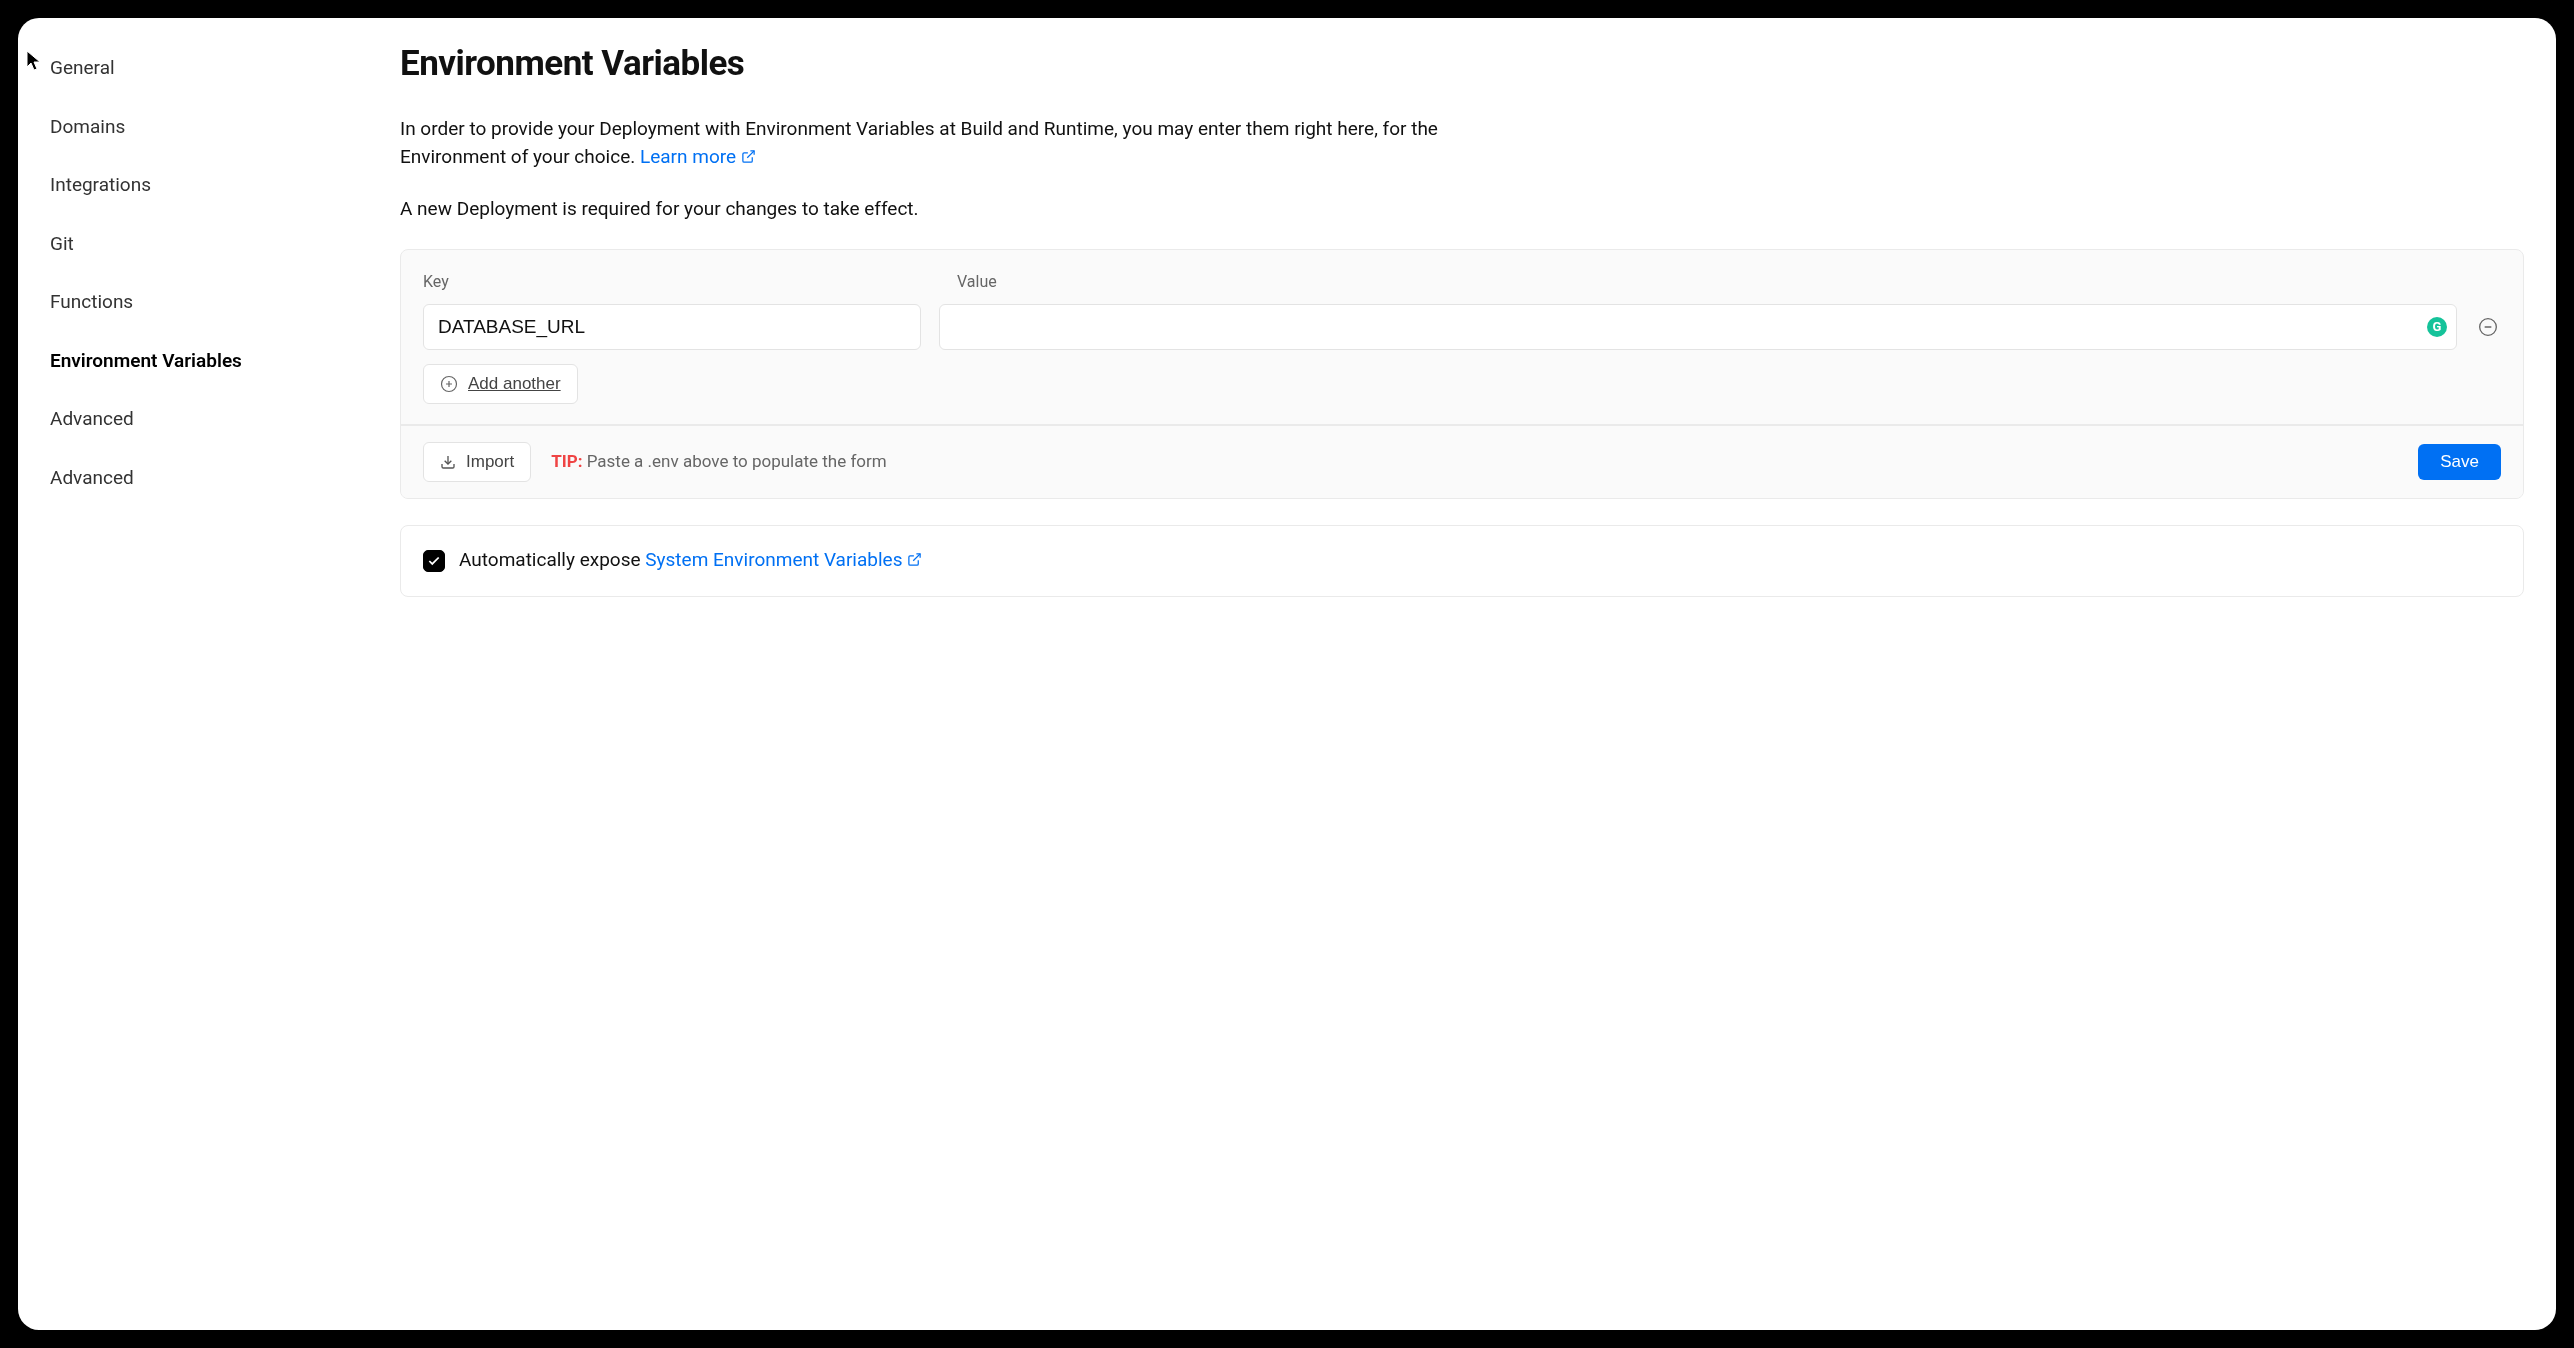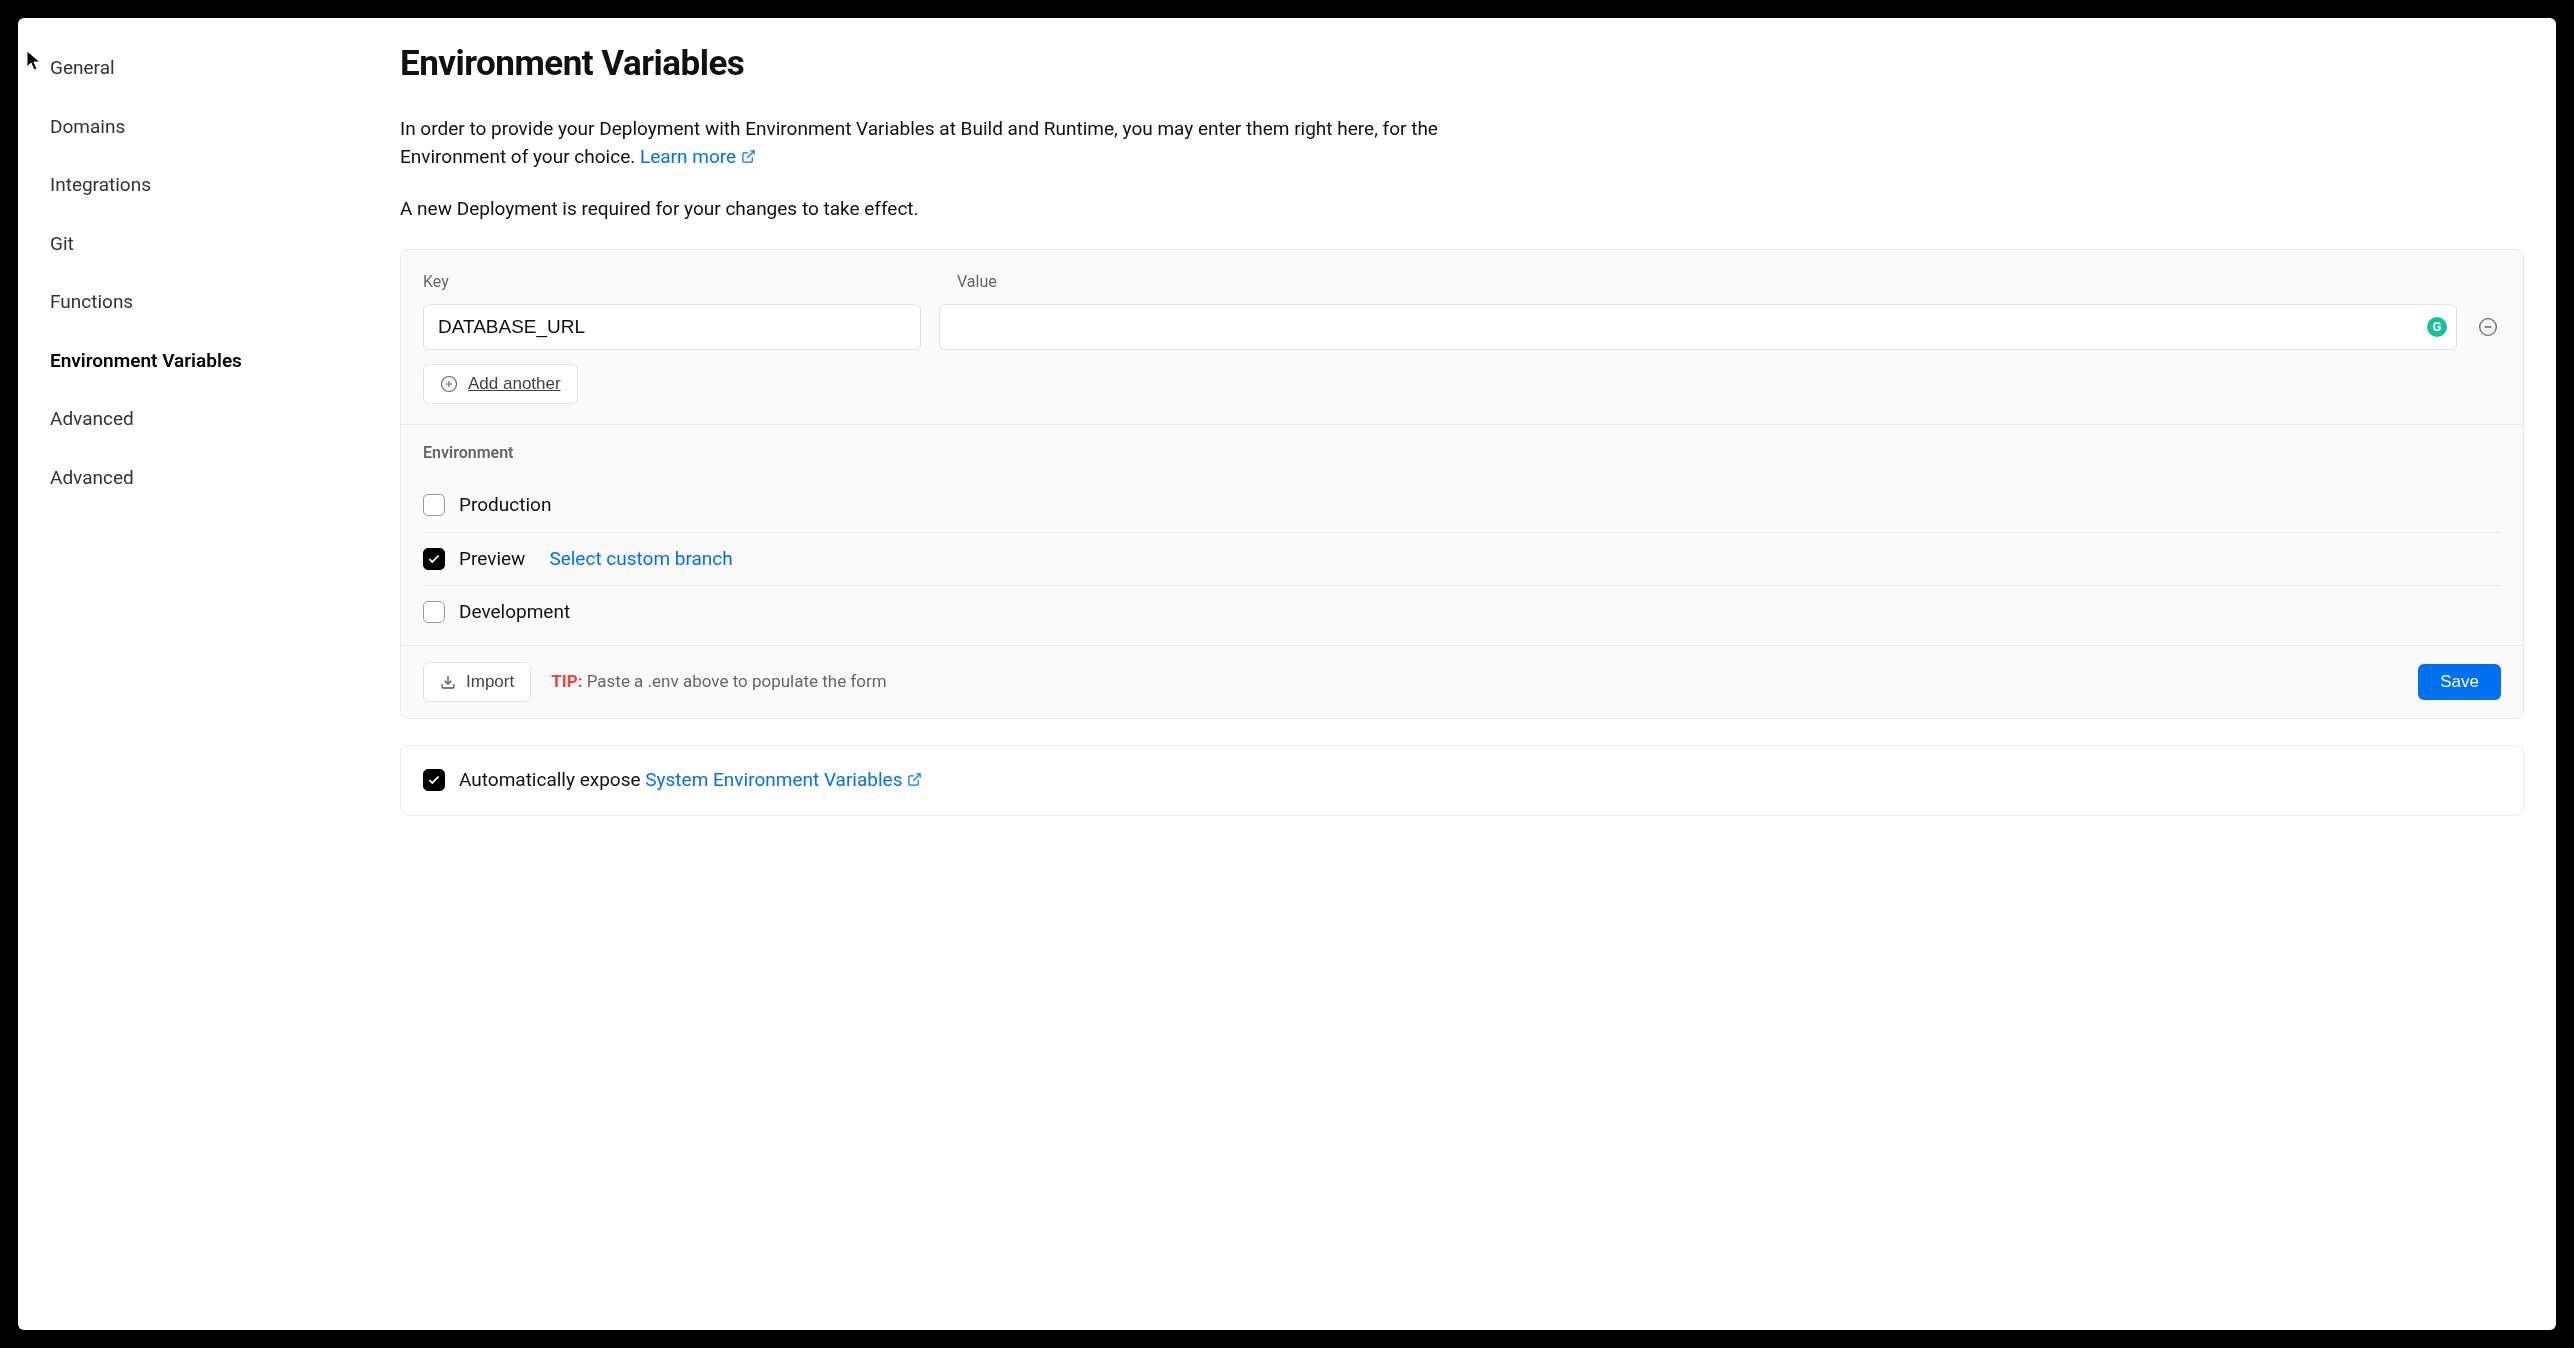--- a/index.html
+++ b/index.html
@@ -9,21 +9,21 @@
     background: #000;
     color: #111;
     font-size: 18px;
     line-height: 1.5;
   }
   .frame {
     background: #fff;
     width: calc(100% - 36px);
     height: calc(100% - 36px);
     margin: 18px;
-    border-radius: 6px;
+    border-radius: 21px;
     overflow: hidden;
     display: flex;
     padding: 18px 30px 0 30px;
   }
 
   
   .sidebar {
     width: 340px;
     flex: 0 0 340px;
     padding-top: 8px;
@@ -295,47 +295,20 @@
               <circle cx="12" cy="12" r="10"></circle>
               <line x1="12" y1="8" x2="12" y2="16"></line>
               <line x1="8" y1="12" x2="16" y2="12"></line>
             </svg>
           <span>Add another</span>
         </button>
       </div>
 
       <div class="divider"></div>
 
-      <div class="env-section">
-        <div class="env-heading">Environment</div>
-
-        <div class="env-row">
-          <span class="checkbox">
-            
-          </span>
-          <span>Production</span>
-        </div>
-
-        <div class="env-row">
-          <span class="checkbox checked">
-            <svg width="14" height="14" viewBox="0 0 24 24" fill="none" stroke="#fff" stroke-width="3">
-                <polyline points="20 6 9 17 4 12"></polyline>
-              </svg>
-          </span>
-          <span>Preview</span>
-          <a href="#" class="branch-link">Select custom branch</a>
-        </div>
-
-        <div class="env-row">
-          <span class="checkbox">
-            
-          </span>
-          <span>Development</span>
-        </div>
-      </div>
 
       <div class="divider"></div>
 
       <div class="card-footer">
         <button class="import-btn">
           <svg width="16" height="16" viewBox="0 0 24 24" fill="none" stroke="#555" stroke-width="2">
               <path d="M21 15v4a2 2 0 0 1-2 2H5a2 2 0 0 1-2-2v-4"></path>
               <polyline points="7 10 12 15 17 10"></polyline>
               <line x1="12" y1="15" x2="12" y2="3"></line>
             </svg>

